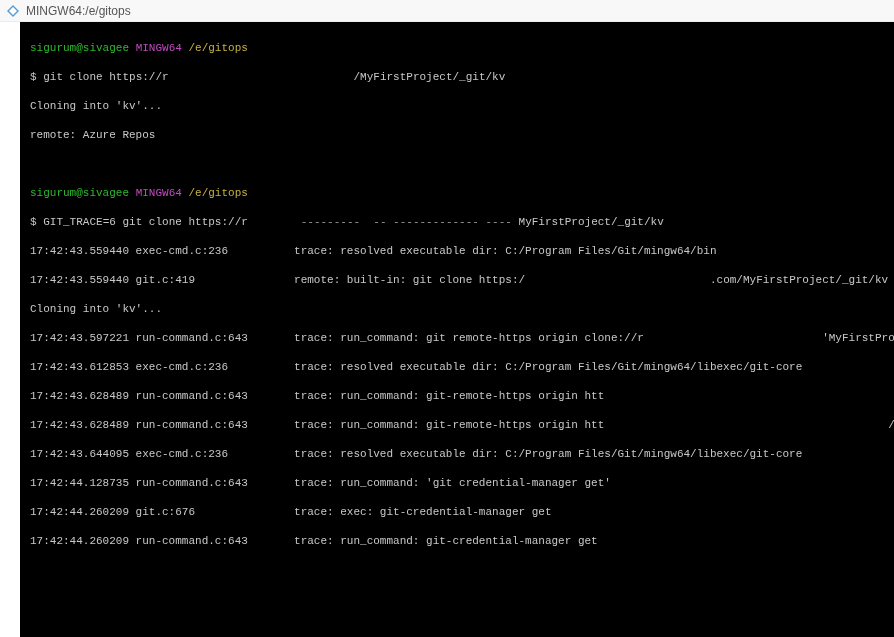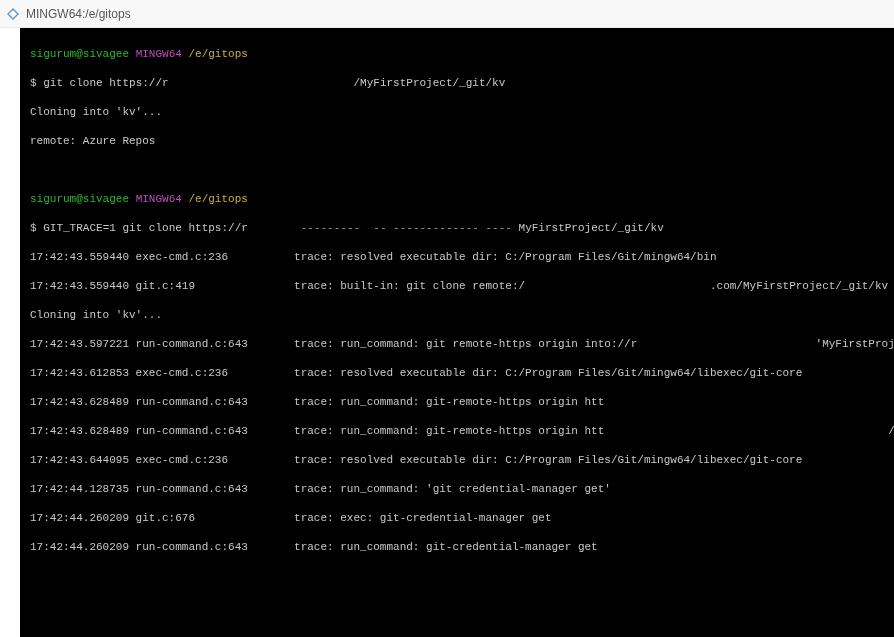--- a/index.html
+++ b/index.html
@@ -1,18 +1,18 @@
 <!DOCTYPE html>
 <html><head>
 <meta charset="utf-8">
 <style>
   * { margin: 0; padding: 0; box-sizing: border-box; }
   html, body { width: 894px; height: 637px; overflow: hidden; }
   body { font-family: Consolas, 'Courier New', monospace; background: #fff; }
-  .titlebar { height: 28px; background: #f8f8f8; border-bottom: 1px solid #ececec; display: flex; align-items: center; padding: 0 6px; font-size: 12px; color: #555; font-family: 'Segoe UI', Tahoma, sans-serif; }
+  .titlebar { height: 22px; background: #f8f8f8; border-bottom: 1px solid #ececec; display: flex; align-items: center; padding: 0 6px; font-size: 12px; color: #555; font-family: 'Segoe UI', Tahoma, sans-serif; }
   .titlebar .icon { width: 14px; height: 14px; margin-right: 6px; display: inline-flex; align-items: center; justify-content: center; }
   .terminal { background: #000; height: 615px; width: 894px; padding: 4px 10px; font-size: 11px; line-height: 14.5px; color: #c8c8c8; white-space: pre; overflow: hidden; margin-left: 20px; }
   .ln { display: block; }
   .user { color: #2eb82e; }
   .host { color: #c24bc2; }
   .path { color: #c7b23e; }
   .cmd  { color: #c8c8c8; }
   .out  { color: #c8c8c8; }
   .out-dim { color: #9c9c9c; }
   .redact { background:#000; color:#000; border-radius:1px; }
@@ -30,25 +30,25 @@
   <span>MINGW64:/e/gitops</span>
 </div>
 
 <div class="terminal">
 <span class="ln"><span class="user">sigurum@sivagee</span> <span class="host">MINGW64</span> <span class="path">/e/gitops</span></span>
 <span class="ln"><span class="cmd">$</span> <span class="cmd">git clone https://r</span><span class="redact">xxxxxxxxxxxxxxxxxxxxxxxxxxxx</span><span class="cmd">/MyFirstProject/_git/kv</span></span>
 <span class="ln out">Cloning into 'kv'...</span>
 <span class="ln out">remote: Azure Repos</span>
 <span class="ln"> </span>
 <span class="ln"><span class="user">sigurum@sivagee</span> <span class="host">MINGW64</span> <span class="path">/e/gitops</span></span>
-<span class="ln"><span class="cmd">$</span> <span class="cmd">GIT_TRACE=1 git clone https://r</span><span class="redact">xxxxxxx</span> <span class="out-dim">---------  -- ------------- ---- </span><span class="cmd">MyFirstProject/_git/kv</span></span>
+<span class="ln"><span class="cmd">$</span> <span class="cmd">GIT_TRACE=6 git clone https://r</span><span class="redact">xxxxxxx</span> <span class="out-dim">---------  -- ------------- ---- </span><span class="cmd">MyFirstProject/_git/kv</span></span>
 <span class="ln out">17:42:43.559440 exec-cmd.c:236          trace: resolved executable dir: C:/Program Files/Git/mingw64/bin</span>
-<span class="ln"><span class="out">17:42:43.559440 git.c:419               trace: built-in: git clone remote:/</span><span class="redact">xxxxxxxxxxxxxxxxxxxxxxxxxxxx</span><span class="out">.com/MyFirstProject/_git/kv</span></span>
+<span class="ln"><span class="out">17:42:43.559440 git.c:419               remote: built-in: git clone https:/</span><span class="redact">xxxxxxxxxxxxxxxxxxxxxxxxxxxx</span><span class="out">.com/MyFirstProject/_git/kv</span></span>
 <span class="ln out">Cloning into 'kv'...</span>
-<span class="ln"><span class="out">17:42:43.597221 run-command.c:643       trace: run_command: git remote-https origin into://r</span><span class="redact">xxxxxxxxxxxxxxxxxxxxxxxx</span>   <span class="out">'MyFirstProject/_git/kv</span></span>
+<span class="ln"><span class="out">17:42:43.597221 run-command.c:643       trace: run_command: git remote-https origin clone://r</span><span class="redact">xxxxxxxxxxxxxxxxxxxxxxxx</span>   <span class="out">'MyFirstProject/_git/kv</span></span>
 <span class="ln out">17:42:43.612853 exec-cmd.c:236          trace: resolved executable dir: C:/Program Files/Git/mingw64/libexec/git-core</span>
 <span class="ln"><span class="out">17:42:43.628489 run-command.c:643       trace: run_command: git-remote-https origin htt</span><span class="redact">xxxxxxxxxxxxxxxxxxxxxxxxxxxxxxxxxxxxxxxxxxxx</span><span class="out">FirstProject/_git/kv</span></span>
 <span class="ln"><span class="out">17:42:43.628489 run-command.c:643       trace: run_command: git-remote-https origin htt</span><span class="redact">xxxxxxxxxxxxxxxxxxxxxxxxxxxxxxxxxxxxxxxxxxx</span><span class="out">/FirstProject/_git/kv</span></span>
 <span class="ln out">17:42:43.644095 exec-cmd.c:236          trace: resolved executable dir: C:/Program Files/Git/mingw64/libexec/git-core</span>
 <span class="ln out">17:42:44.128735 run-command.c:643       trace: run_command: 'git credential-manager get'</span>
 <span class="ln out">17:42:44.260209 git.c:676               trace: exec: git-credential-manager get</span>
 <span class="ln out">17:42:44.260209 run-command.c:643       trace: run_command: git-credential-manager get</span>
 
 
 

